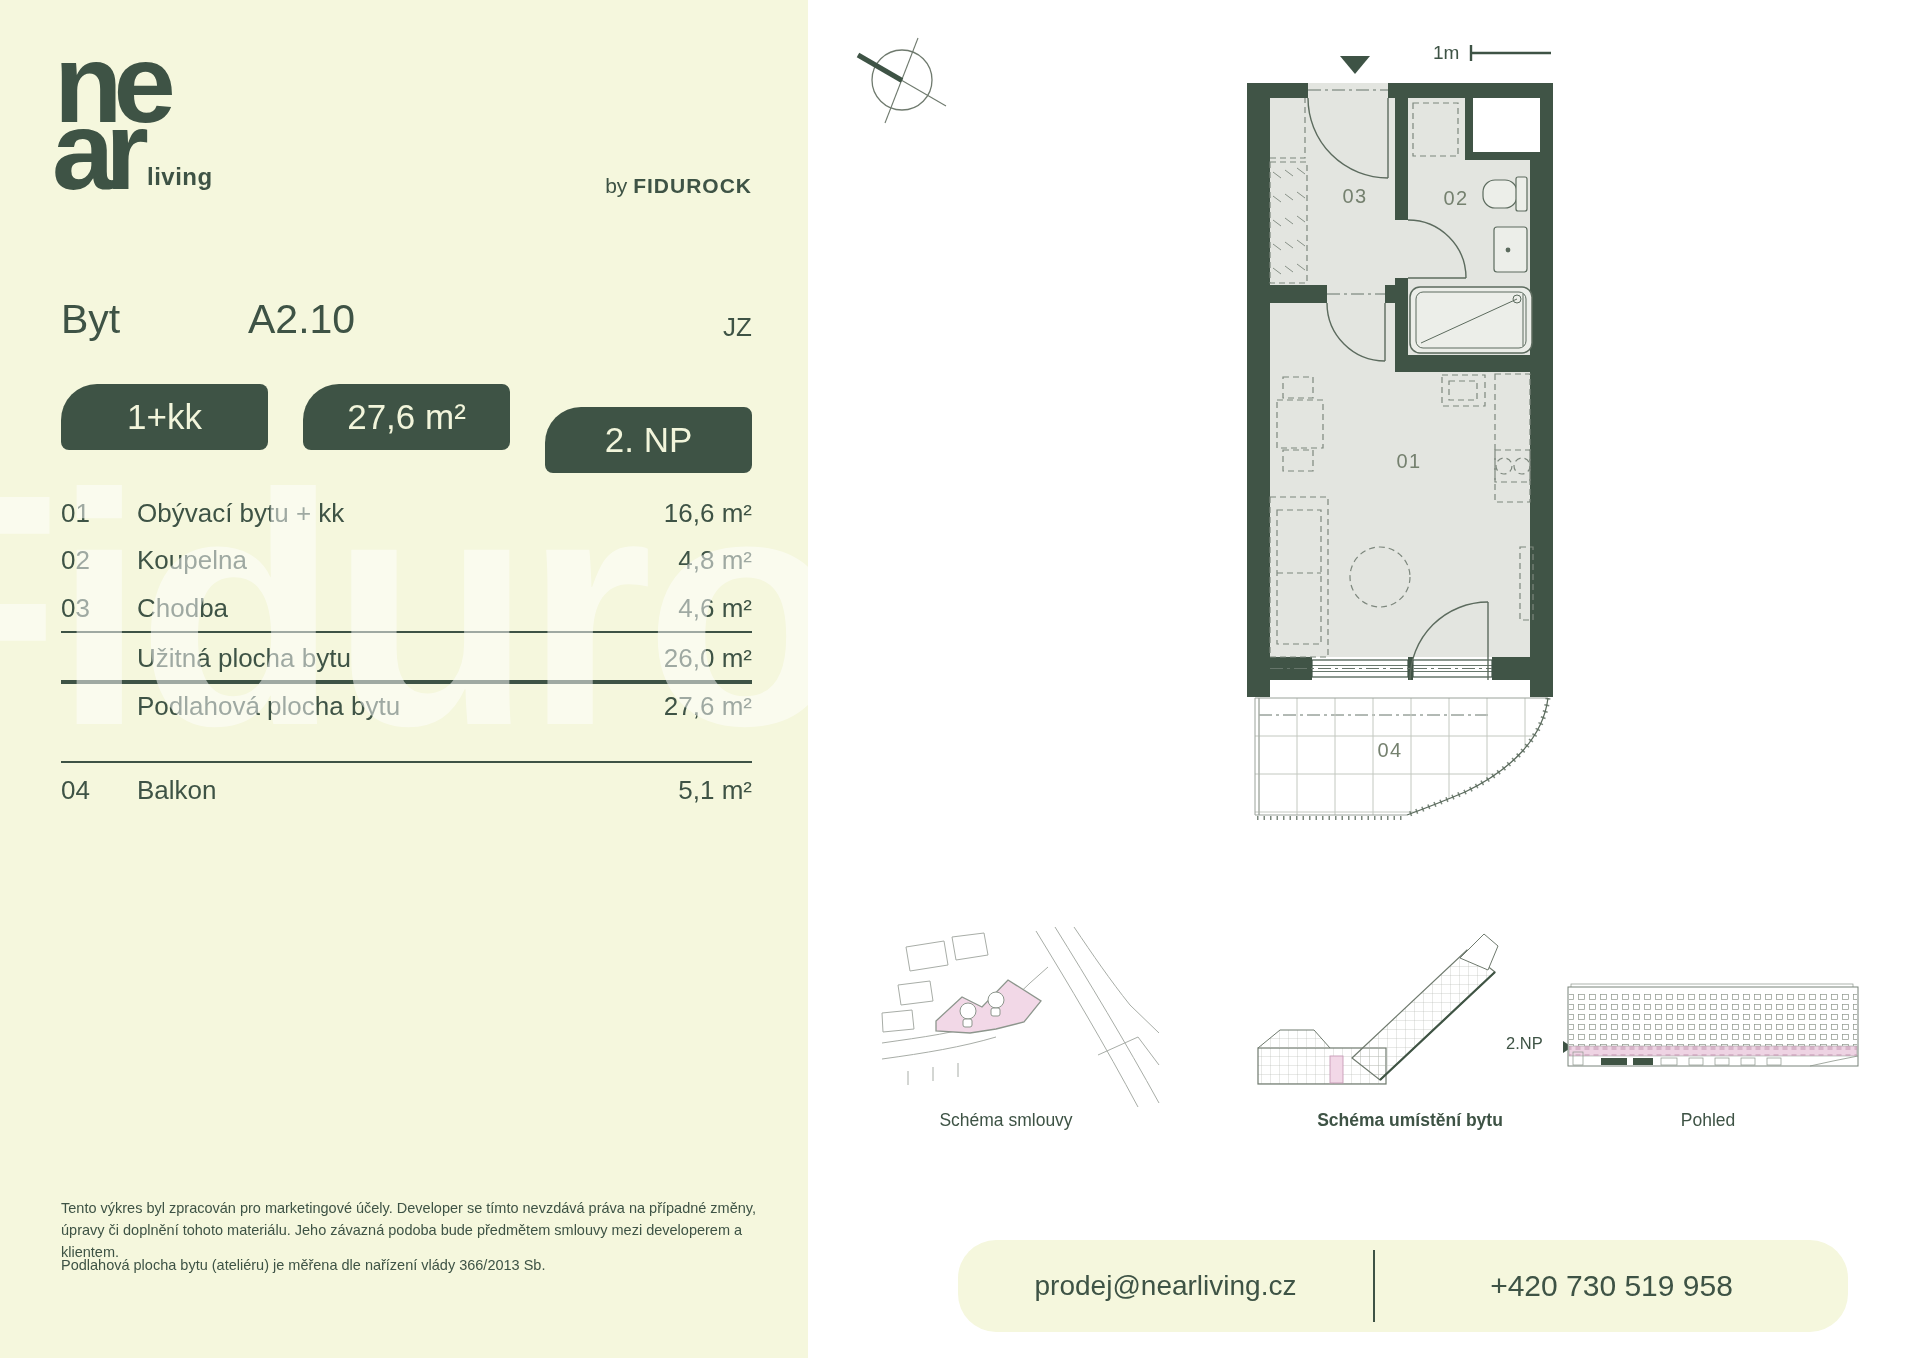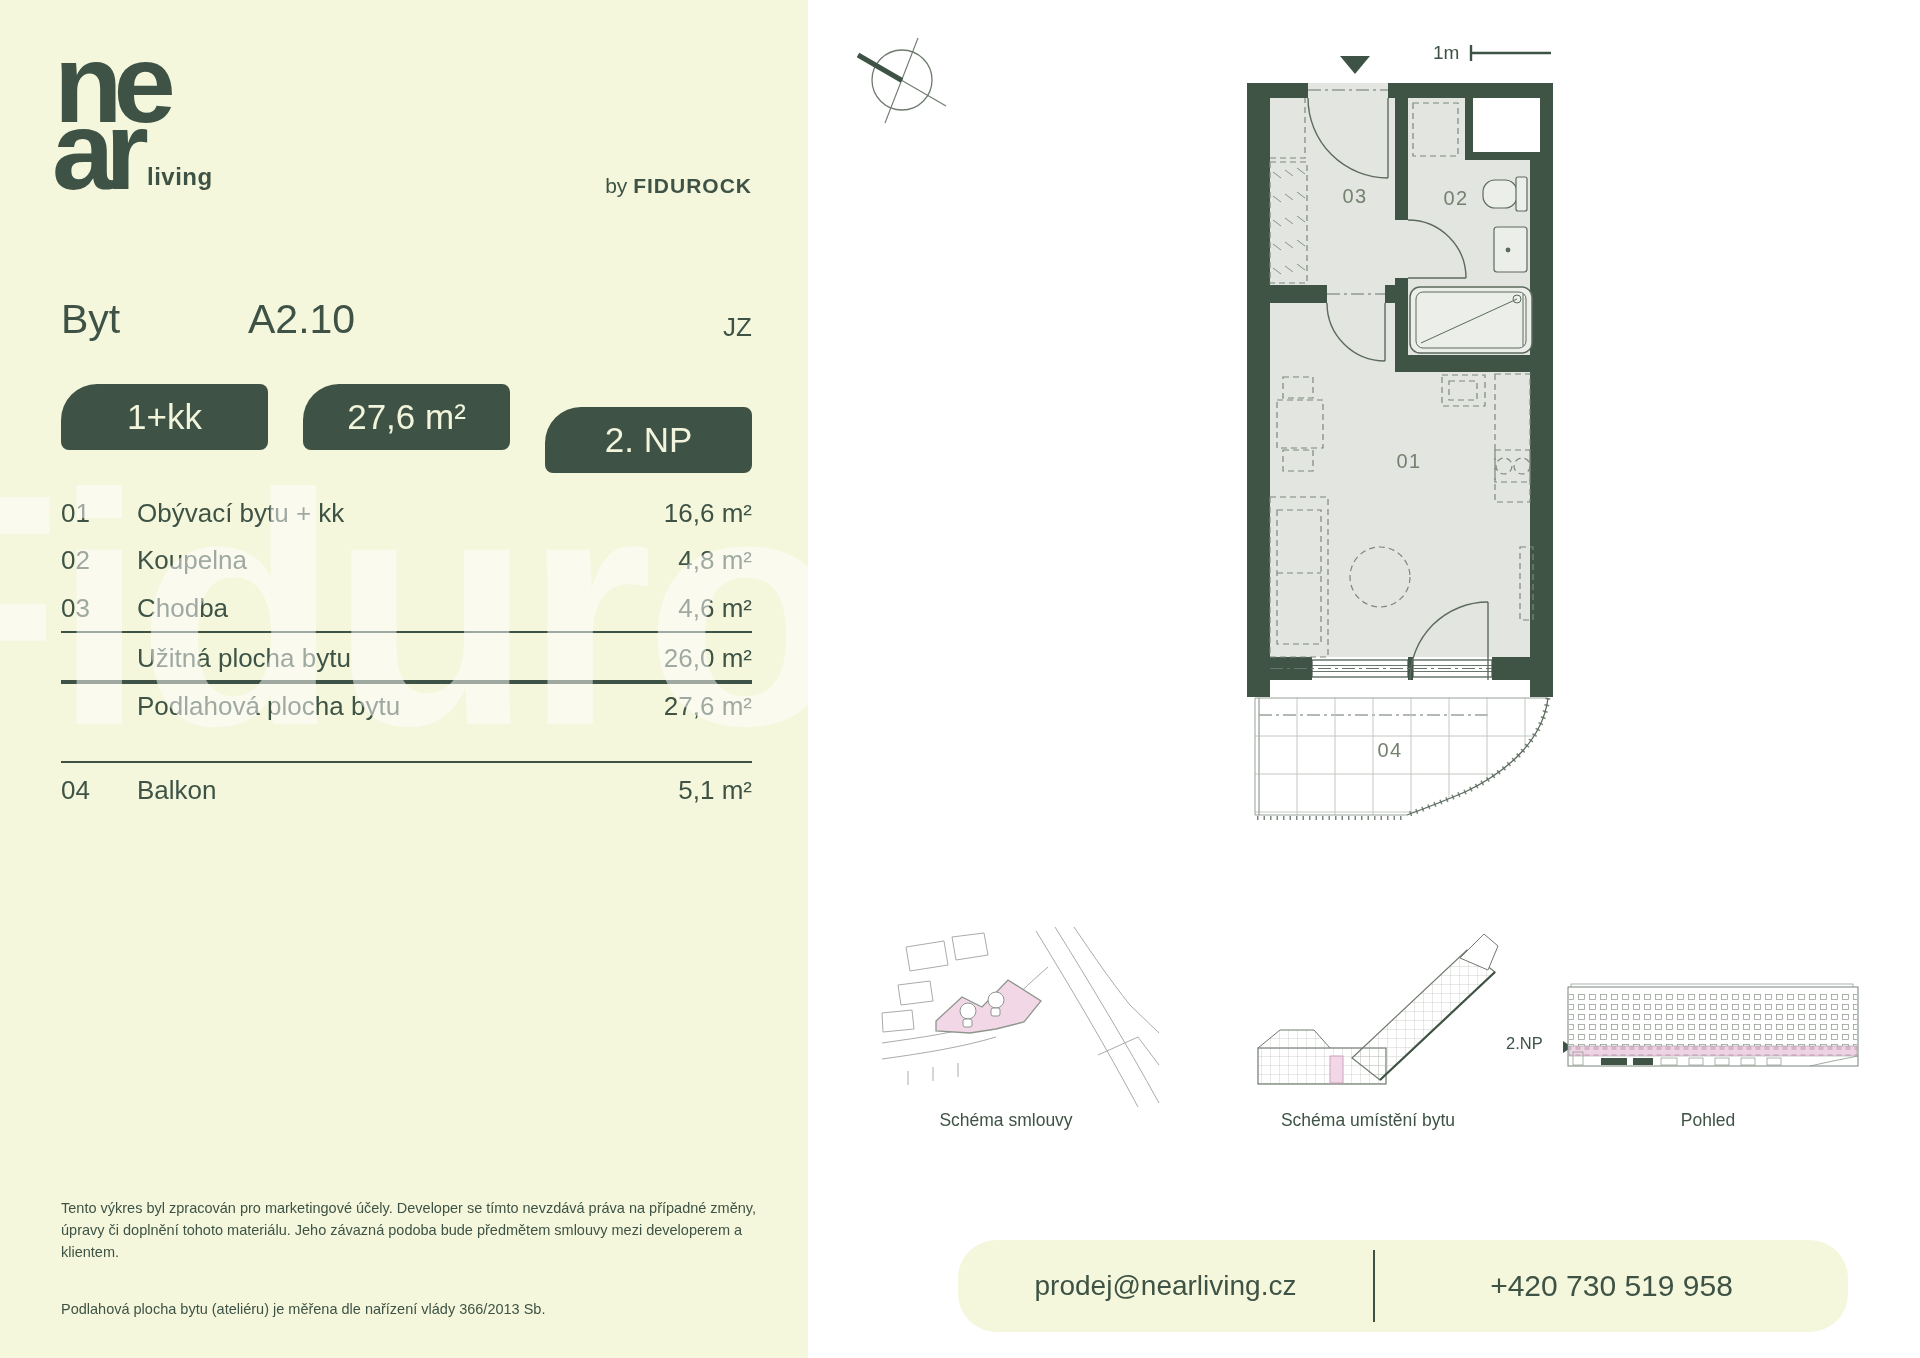--- a/index.html
+++ b/index.html
@@ -32,31 +32,31 @@
   .trow .num { width:76px; }
   .trow .lbl { flex:1; }
   .trow .val { text-align:right; }
   .trow.bold { font-weight:400; }
   .tline { left:61px; width:691px; background:#3e5345; z-index:1; }
 
   .watermark { left:-140px; top:420px; font-size:330px; font-weight:700; letter-spacing:-8px;
                color:rgba(255,255,255,0.5); z-index:2; pointer-events:none; white-space:nowrap; }
 
   .disc { left:61px; width:705px; font-size:14.5px; line-height:1.5; color:#3e5345; }
-  .disc-1 { top:1198px; } .disc-2 { top:1255px;margin-top:44px; } .disc-3 { top:1288px; }
+  .disc-1 { top:1198px; } .disc-2 { top:1255px; } .disc-3 { top:1288px; }
 
   
   .compass { left:852px; top:28px; }
   .scalebar { left:1433px; top:42px; display:flex; align-items:center; gap:10px; }
   .scalebar .txt { font-size:19px; color:#3e5345; }
   .plan-svg { left:1245px; top:50px; }
 
   .diagram-label { top:1110px; text-align:center; font-size:17.5px; color:#3e5345; }
   .dlbl-1 { left:876px;  width:260px; }
-  .dlbl-2 { left:1238px; width:260px; }
+  .dlbl-2 { left:1280px; width:260px;font-weight:bold; }
   .dlbl-3 { left:1578px; width:260px; }
   .floor-marker { left:1506px; top:1034px; display:flex; align-items:flex-end; gap:20px; font-size:16.5px; color:#3e5345; }
   .floor-marker .tri { width:0; height:0; border-top:6px solid transparent; border-bottom:6px solid transparent; border-left:9px solid #3e5345; }
 
   .contact-bar { left:958px; top:1240px; width:890px; height:92px; background:#f5f7dd; border-radius:38px;
                  display:flex; align-items:center; }
   .contact-email { width:415px; text-align:center; font-size:28px; color:#3e5345; }
   .contact-div { width:2px; height:72px; background:#3e5345; }
   .contact-phone { flex:1; text-align:center; font-size:30px; color:#3e5345; }
 

